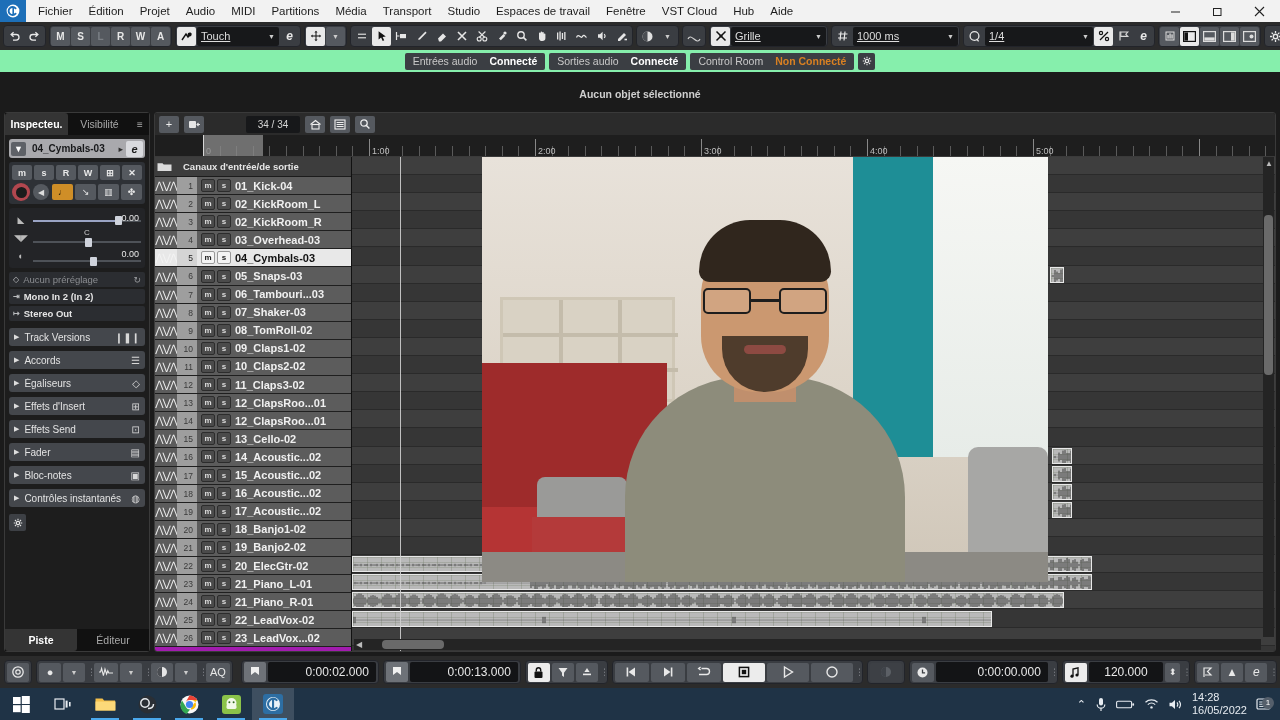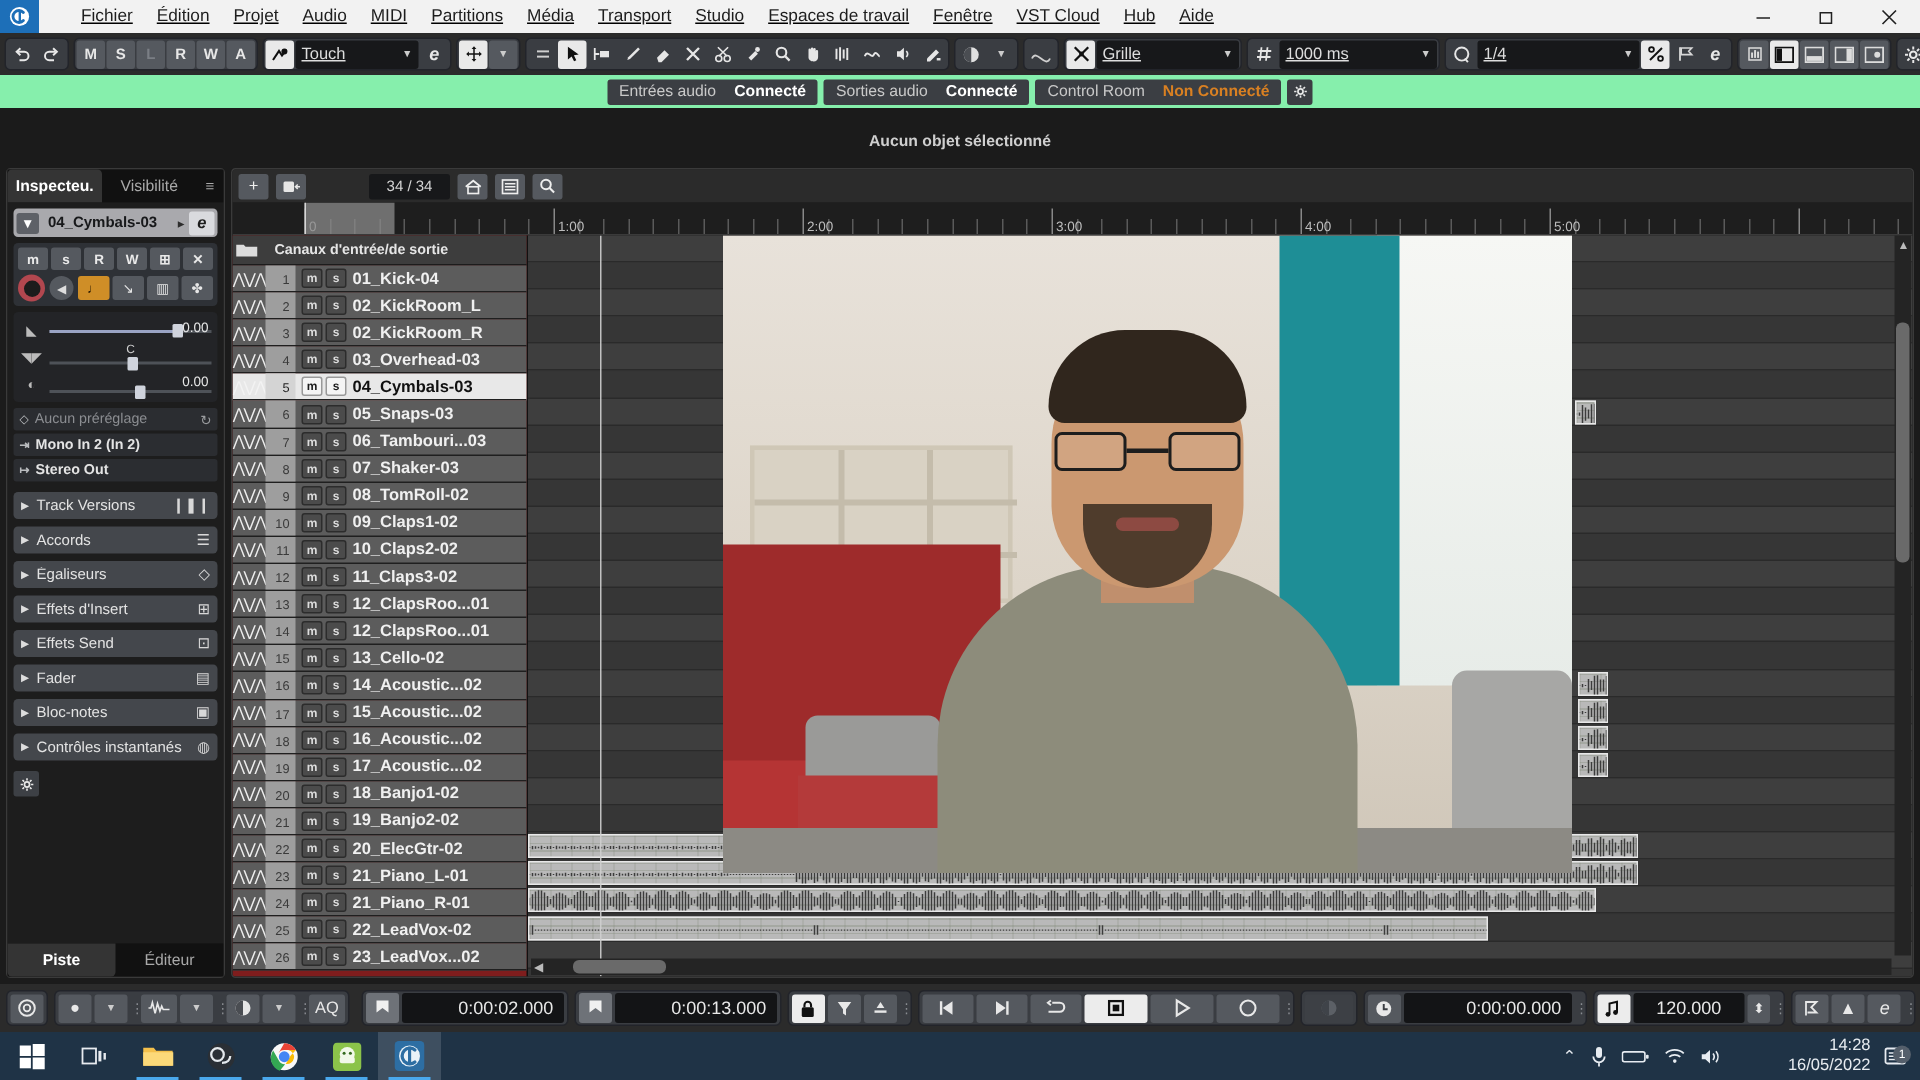--- a/index.html
+++ b/index.html
@@ -15,21 +15,21 @@
   
   .titlebar {
     position: absolute; top: 0; left: 0; width: 1280px; height: 22px;
     background: #f2f2f2; display: flex; align-items: center;
   }
   .logo-box {
     width: 26px; height: 22px; background: #1d6fb8;
     display: flex; align-items: center; justify-content: center;
     color: #fff; font-size: 13px; font-weight: bold;
   }
-  .menu-items { display: flex; align-items: flex-start; margin-left: 20px; text-decoration: underline; }
+  .menu-items { display: flex; align-items: flex-start; margin-left: 4px; }
   .menu-item {
     font-size: 11.5px; color: #1d1d1d; padding: 2px 8px; cursor: default;
     white-space: nowrap;
   }
   .win-title {
     position: absolute; left: 0; right: 0; text-align: center;
     font-size: 11.5px; color: #1d1d1d; pointer-events: none;
   }
   .win-btns { position: absolute; right: 0; top: 0; display: flex; height: 22px; }
   .win-btn {
@@ -194,21 +194,21 @@
   .ruler-tick { position: absolute; top: 11px; width: 1px; height: 10px; background: #5a5a5a; }
   .ruler-tick.major { top: 4px; height: 17px; background: #888; }
   .ruler-lbl { position: absolute; bottom: 0px; font-size: 9px; color: #bdbdbd; padding-left: 3px; }
   .playhead-locator {
     position: absolute; top: 0; height: 22px; background: #8b8b8b; opacity: .75;
   }
   .playhead-line { position: absolute; top: 0; width: 1px; background: #d6d6d6; }
 
   .track-panel {
     position: absolute; top: 44px; left: 0; width: 197px; bottom: 0;
-    background: #7f1d1d; border-right: 1px solid #111;
+    background: #a21caf; border-right: 1px solid #111;
   }
   .tp-header {
     display: flex; align-items: center; height: 20px; background: #3d3d3d;
     border-bottom: 1px solid #1c1c1c; padding-left: 2px; gap: 4px;
   }
   .tp-folder { font-size: 11px; color: #d8d8d8; width: 22px; text-align:center; }
   .tp-title { font-size: 9.5px; color: #e6e6e6; font-weight: bold; }
   .trow {
     display: flex; align-items: center; height: 18.1px; border-bottom: 1px solid #1f1f1f;
     background: #5c5c5c;
@@ -341,21 +341,21 @@
   }
   .tb-item {
     width: 42px; height: 32px; display: flex; align-items: center; justify-content: center;
     position: relative;
   }
   .tb-item.active { background: rgba(255,255,255,.14); }
   .tb-item.open::after {
     content: ''; position: absolute; bottom: 0; left: 7px; right: 7px; height: 2px; background: #4aa8ec;
   }
   .tray { margin-left: auto; display: flex; align-items: center; gap: 9px; padding-right: 8px; color: #e7ecf1; font-size: 11px; }
-  .tray-clock { text-align: right; line-height: 13px; font-size: 11px; margin-left: 35px; }
+  .tray-clock { text-align: left; line-height: 13px; font-size: 11px; }
   .notif-badge {
     position: absolute; bottom: 3px; right: -2px; width: 12px; height: 12px; border-radius: 50%;
     background: #555f6b; color: #fff; font-size: 8px; display:flex; align-items:center; justify-content:center;
   }
   svg { display: block; }
 </style>
 </head>
 <body>
 
 <div id="app">

